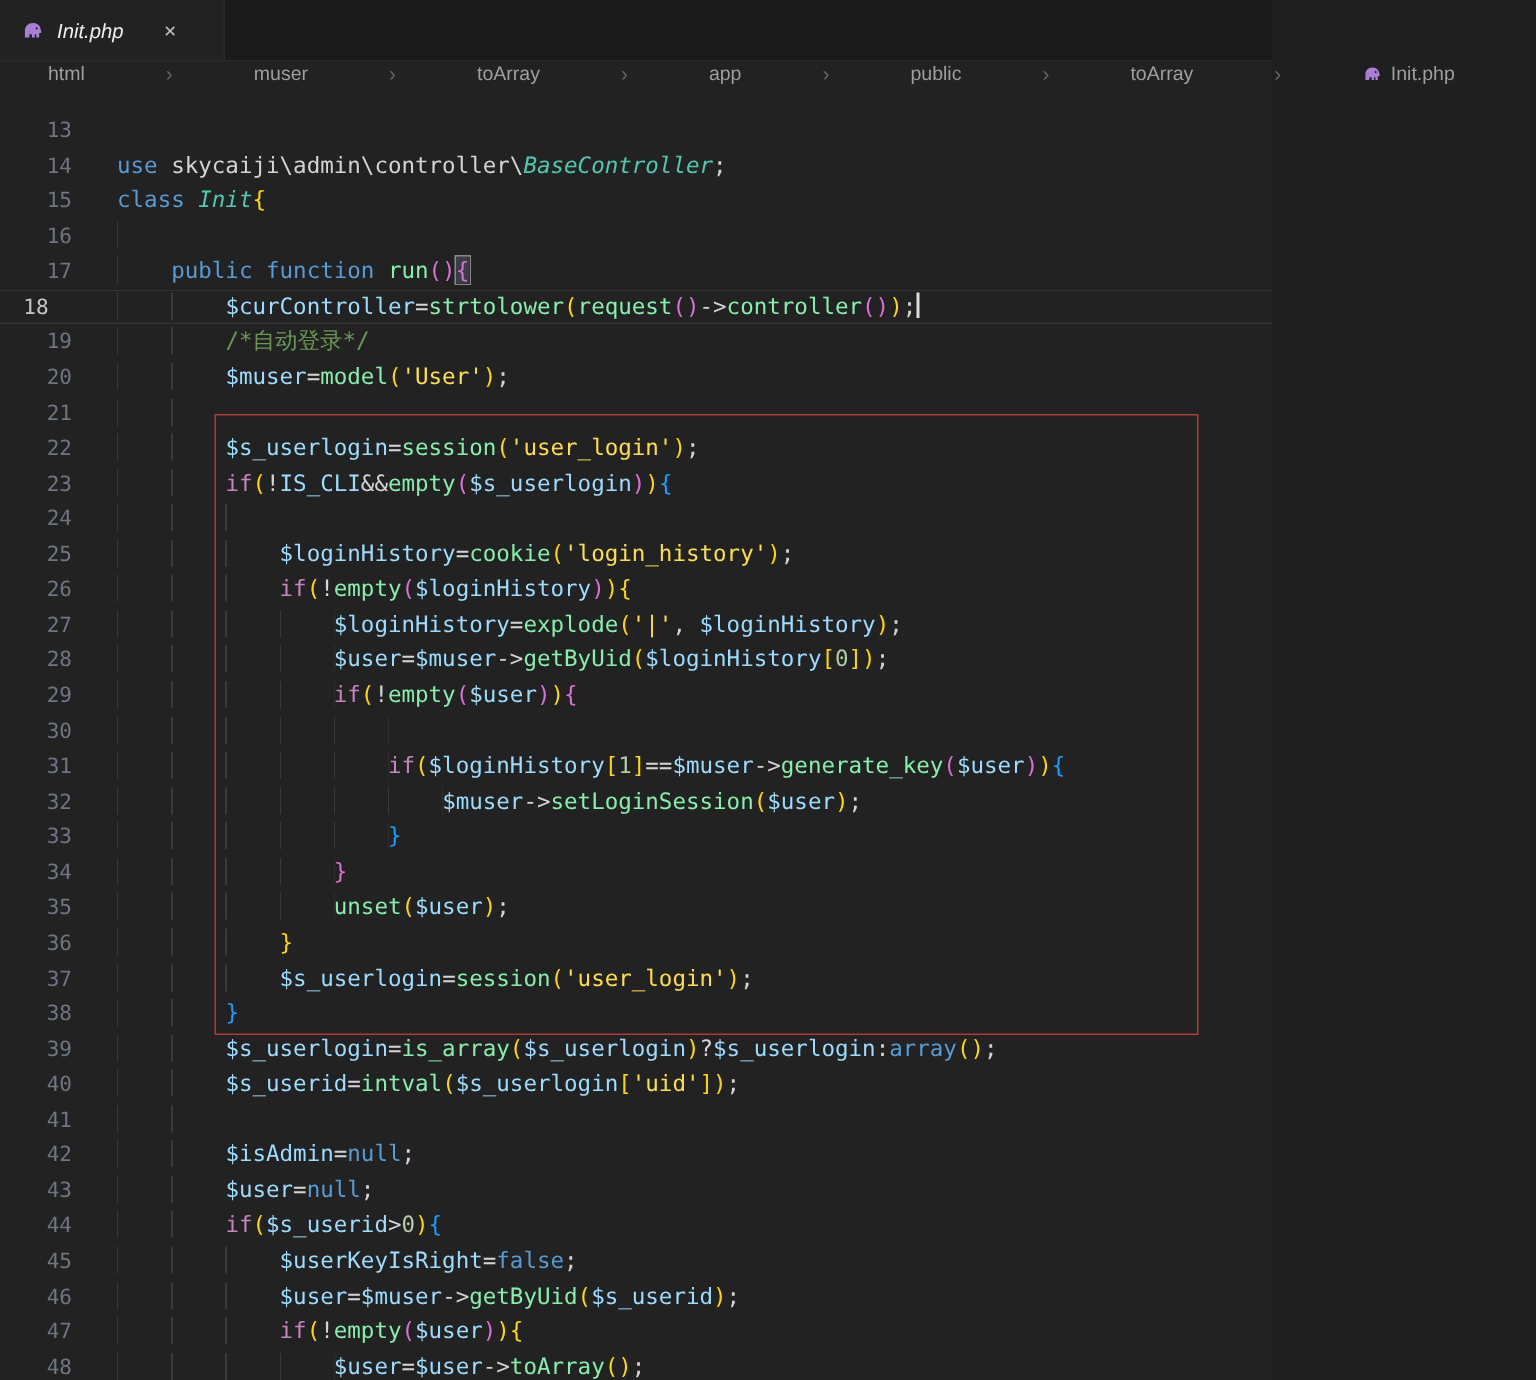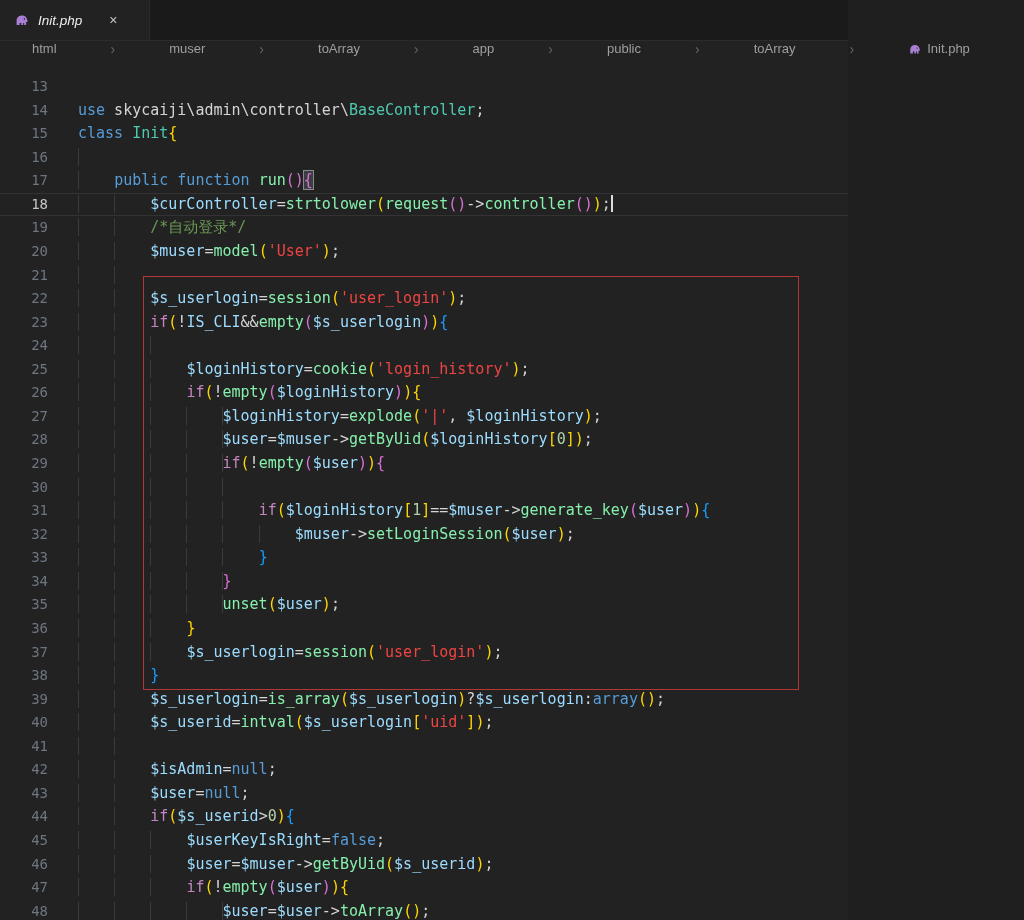--- a/index.html
+++ b/index.html
@@ -20,32 +20,32 @@
   .chev{color:#666;margin:0 6px;font-size:14px;}
   .crumbs .icon16{width:14px;height:14px;flex-basis:14px;}
 
   
   .editor{position:relative;height:850px;background:#222222;overflow:hidden;
           font-family:"DejaVu Sans Mono","Liberation Mono",monospace;font-size:15px;white-space:pre;}
   #lines{position:absolute;top:4px;left:0;right:0;}
   .line{height:23.57px;line-height:23.57px;position:relative;}
   .line.current{box-shadow:inset 0 1px 0 #333333, inset 0 -1px 0 #333333;}
   .ln{display:inline-block;width:48px;text-align:right;color:#6e7681;font-size:14px;}
-  .line.current .ln{color:#c6c6c6;}
+  .line.current .ln{color:#c6c6c6;text-align:center;}
   .code{margin-left:30px;}
 
   
   .t-kw {color:#569CD6;}
   .t-ctrl{color:#C586C0;}
   .t-fn {color:#86efac;}
   .t-var{color:#9CDCFE;}
-  .t-str{color:#ef4444;}
+  .t-str{color:#fde047;}
   .t-num{color:#B5CEA8;}
   .t-cmt{color:#6A9955;text-align:center;}
-  .t-cls{color:#4EC9B0;}
+  .t-cls{color:#4EC9B0;font-style:italic;}
   .t-op {color:#D4D4D4;}
   .t-b1 {color:#FFD700;}
   .t-b2 {color:#DA70D6;}
   .t-b3 {color:#179FFF;}
   .t-match{box-shadow:0 0 0 1px #8a8a8a;background:#3a3d41;}
   .t-ws{background-image:repeating-linear-gradient(to right,#3a3a3a 0 1px,transparent 1px 36.12px);}
 
   .cursor{display:inline-block;width:2px;height:17px;background:#dcdcdc;vertical-align:-3px;}
 
   .redbox{position:absolute;left:143px;top:205px;width:654px;height:412px;

